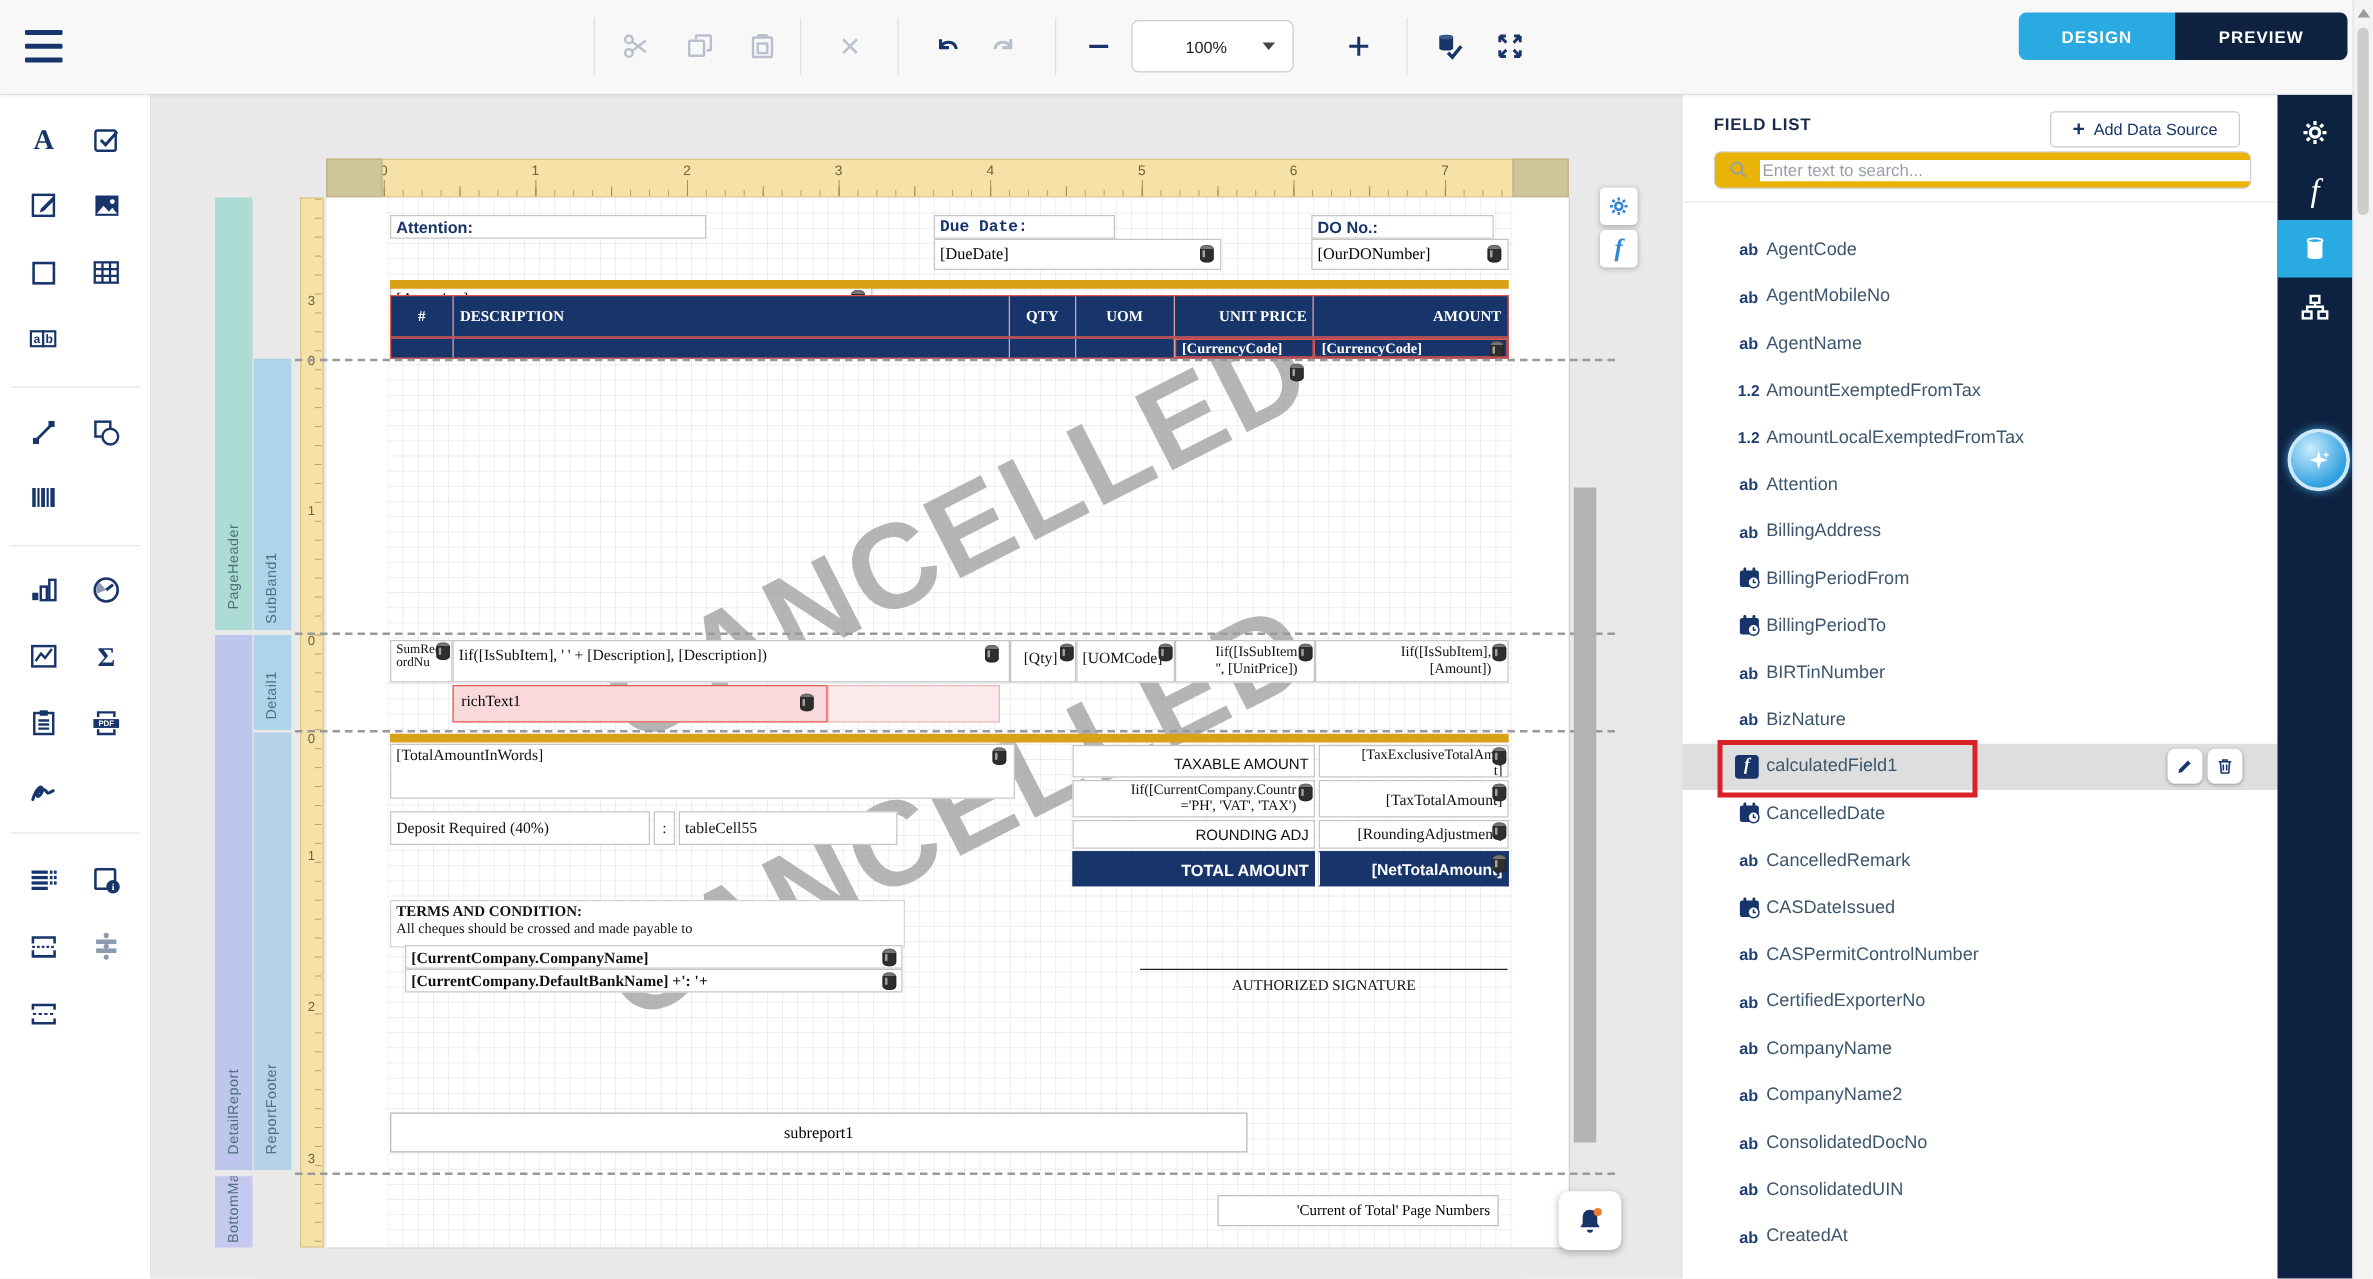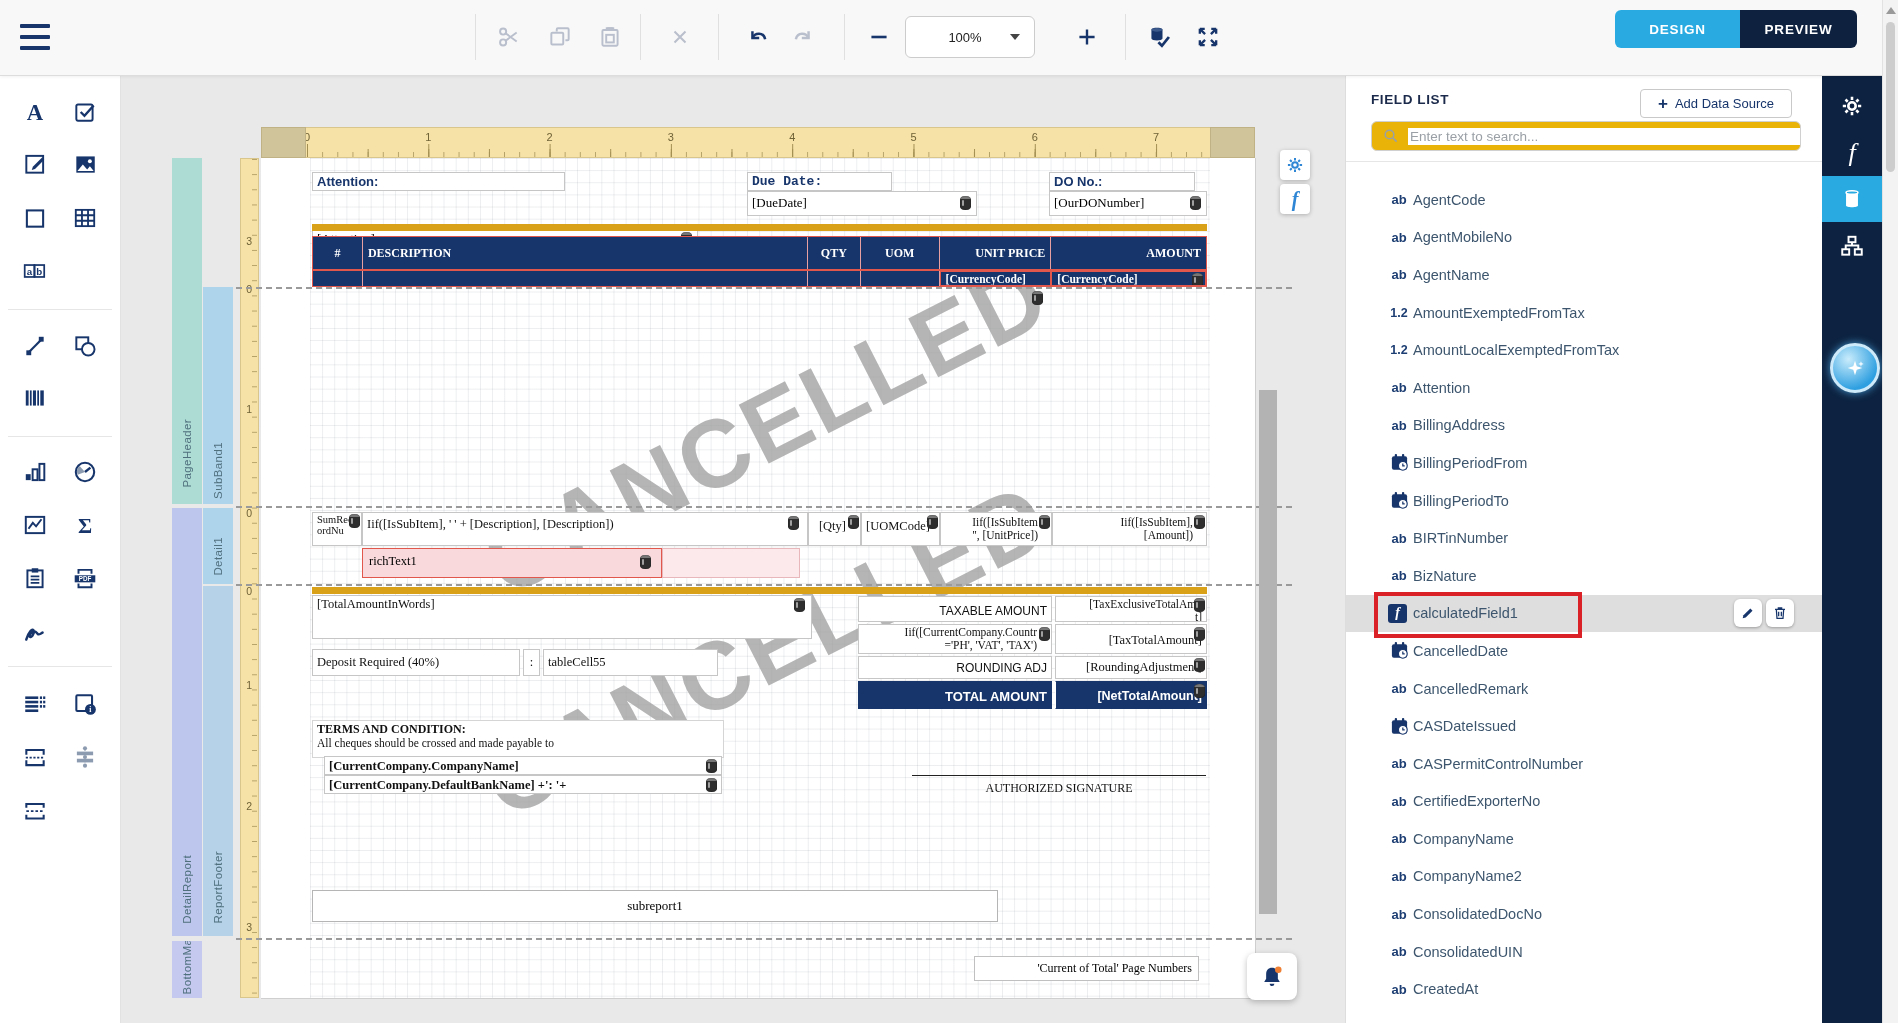--- a/index.html
+++ b/index.html
@@ -12,21 +12,21 @@
   .tb-div{position:absolute;top:14px;width:1px;height:46px;background:#e0e0e0;}
   .hamburger{position:absolute;left:20px;top:24px;width:30px;height:26px;display:flex;flex-direction:column;justify-content:space-between;cursor:pointer;}
   .hamburger span{display:block;height:4px;background:#17356b;border-radius:1px;}
   .zoom-select{position:absolute;left:905px;top:16px;width:130px;height:42px;background:#fff;border:1px solid #ccc;
                border-radius:6px;display:flex;align-items:center;padding:0 14px;box-sizing:border-box;cursor:pointer;}
   .zoom-select .val{font-size:13px;color:#222;flex:1;}
   .caret{width:0;height:0;border-left:5px solid transparent;border-right:5px solid transparent;border-top:6px solid #444;}
   .mode-btn{position:absolute;top:10px;height:38px;color:#fff;font-size:13.5px;font-weight:bold;letter-spacing:.8px;
             display:flex;align-items:center;justify-content:center;cursor:pointer;}
   .design-btn{left:1615px;width:125px;background:#29abe2;border-radius:6px 0 0 6px;}
-  .preview-btn{left:1740px;width:117px;background:#0e2240;border-radius:0 6px 6px 0;}
+  .preview-btn{left:1740px;width:138px;background:#0e2240;border-radius:0 6px 6px 0;}
   
   .toolbox{position:absolute;left:0;top:75px;width:120px;height:948px;background:#fff;border-right:1px solid #e2e2e2;z-index:20;}
   .tool{position:absolute;width:28px;height:28px;display:flex;align-items:center;justify-content:center;cursor:pointer;}
   .tool-div{position:absolute;left:8px;right:8px;height:1px;background:#e6e6e6;}
   
   .canvas{position:absolute;left:120px;top:75px;width:1225px;height:948px;background:#e9e9e9;overflow:hidden;}
   .hruler{position:absolute;left:261px;top:127px;width:994px;height:31px;background:#f6e1a6;border:1px solid #d8c68c;box-sizing:border-box;}
   .hruler .ticks{position:absolute;left:0;top:0;right:0;bottom:0;
       background-image:linear-gradient(to right,#a38f52 0 1px,transparent 1px),linear-gradient(to right,#a38f52 0 1px,transparent 1px),linear-gradient(to right,#b4a268 0 1px,transparent 1px);
       background-size:121.3px 13px,60.65px 8px,15.16px 5px;

